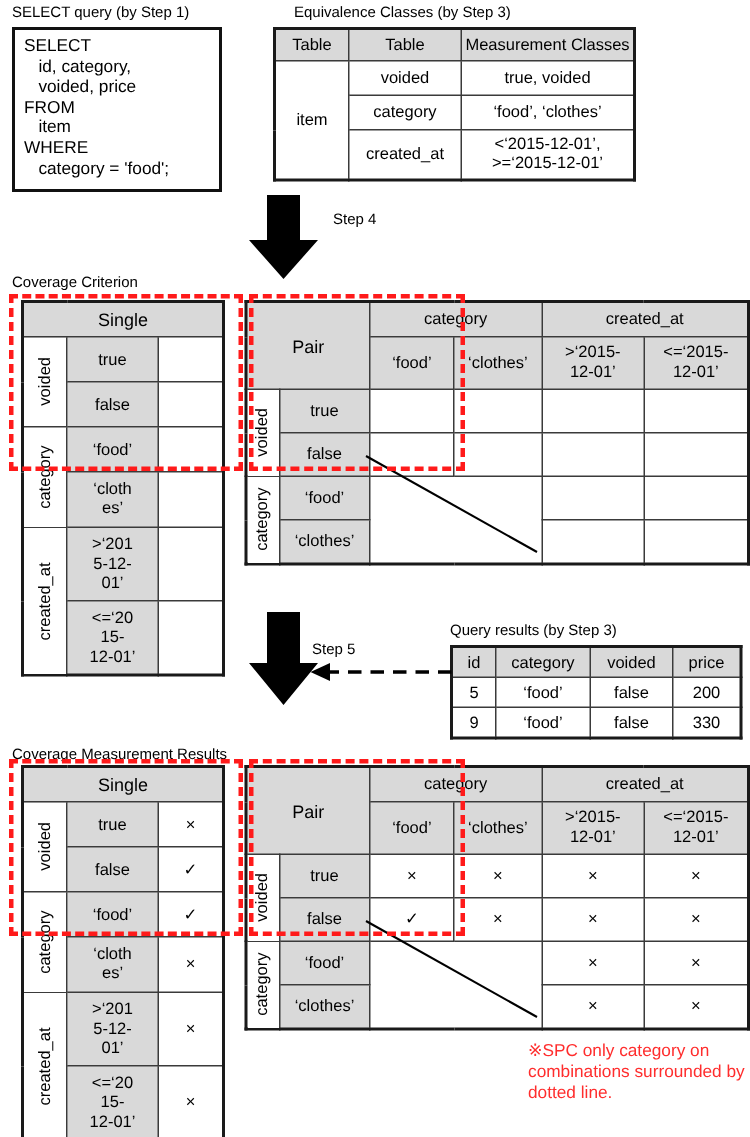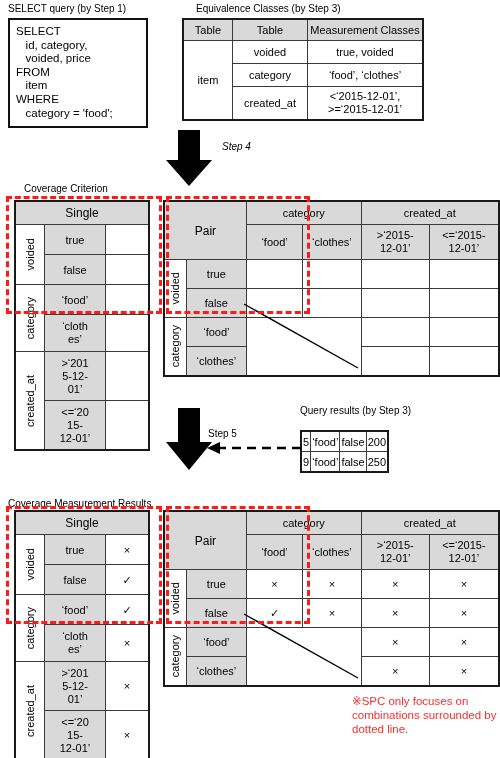--- a/index.html
+++ b/index.html
@@ -120,23 +120,23 @@
     </tr>
   </tbody>
     </table>
 </div>
 
 <div class="abs bigarrow" style="left:166px;top:130px;">
   <svg width="46" height="56" viewBox="0 0 46 56">
     <polygon points="12,0 34,0 34,30 46,30 23,56 0,30 12,30" fill="#000"></polygon>
   </svg>
 </div>
-<div class="abs cap" style="left:222px;top:140px;font-style:italic;">Step 4</div>
-
-<div class="abs cap" style="left:24px;top:182px;">Coverage Criterion</div>
+<div class="abs cap" style="left:222px;top:140px;">Step 4</div>
+
+<div class="abs cap" style="left:8px;top:182px;">Coverage Criterion</div>
 
 <div class="abs" style="left:14px;top:200px;">
   <table class="grid outerbold">
     <tbody>
         <tr>
       <td class="hd" colspan="3" style="height:20px;font-size:12px;">Single</td>
     </tr>
     <tr>
       <td class="vlabel" rowspan="2" style="width:26px;">
             <span>voided</span>
@@ -237,35 +237,41 @@
 <div class="dash" style="left:6px;top:196px;width:156px;height:118px;"></div>
 <div class="dash" style="left:166px;top:196px;width:144px;height:118px;"></div>
 
 <div class="abs bigarrow" style="left:166px;top:408px;">
   <svg width="46" height="62" viewBox="0 0 46 62">
     <polygon points="12,0 34,0 34,34 46,34 23,62 0,34 12,34" fill="#000"></polygon>
   </svg>
 </div>
 <div class="abs cap" style="left:208px;top:427px;">Step 5</div>
 
-<div class="abs cap" style="left:300px;top:404px;">Query results (by Step 3)</div>
+<div class="abs cap" style="left:300px;top:414px;">Query results (by Step 3)</div>
 <div class="abs" style="left:300px;top:430px;">
   <table class="grid outerbold">
     <tbody>
+        <tr>
+      <td class="hd" style="width:26px;height:17px;">id</td>
+      <td class="hd" style="width:60px;">category</td>
+      <td class="hd" style="width:52px;">voided</td>
+      <td class="hd" style="width:42px;">price</td>
+    </tr>
     <tr>
       <td style="height:17px;">5</td>
       <td>‘food’</td>
       <td>false</td>
       <td>200</td>
     </tr>
     <tr>
       <td style="height:17px;">9</td>
       <td>‘food’</td>
       <td>false</td>
-      <td>250</td>
+      <td>330</td>
     </tr>
   </tbody>
     </table>
 </div>
 
 <svg class="abs connector" style="left:205px;top:440px;" width="98" height="16">
   <line x1="96" y1="8" x2="14" y2="8" stroke="#000" stroke-width="2.4" stroke-dasharray="9,6"></line>
   <polygon points="2,8 15,2 15,14" fill="#000"></polygon>
 </svg>
 
@@ -370,13 +376,13 @@
     </table>
 </div>
 
 <svg class="abs diag" style="left:243px;top:613px;" width="116" height="66">
   <line x1="1" y1="1" x2="115" y2="65" stroke="#000" stroke-width="1.4"></line>
 </svg>
 
 <div class="dash" style="left:6px;top:506px;width:156px;height:118px;"></div>
 <div class="dash" style="left:166px;top:506px;width:144px;height:118px;"></div>
 
-<div class="abs" id="footnote">※SPC only focuses on combinations surrounded by dotted line.</div>
+<div class="abs" id="footnote">※SPC only category on combinations surrounded by dotted line.</div>
 
 </body></html>

